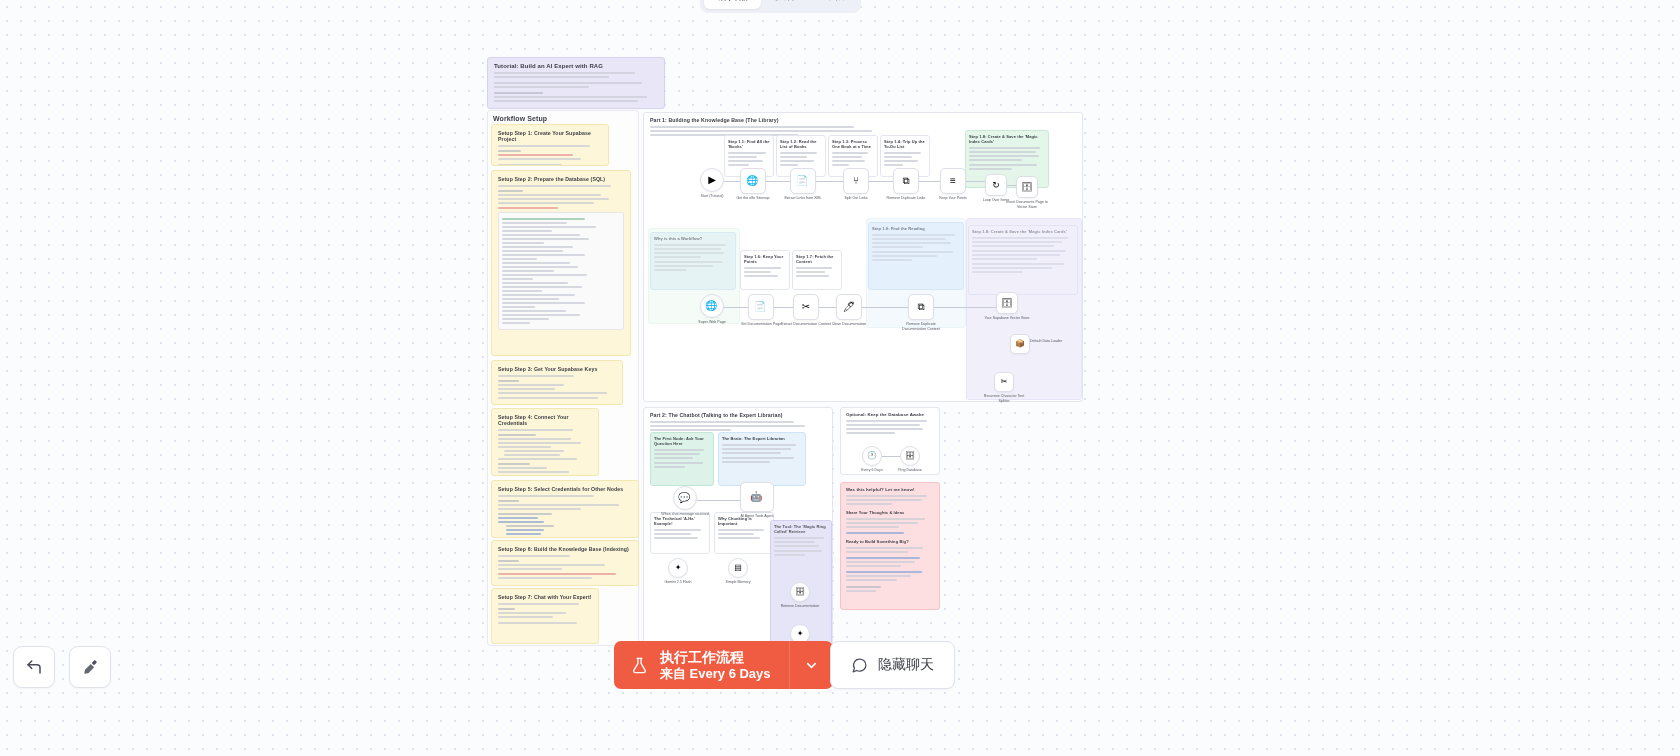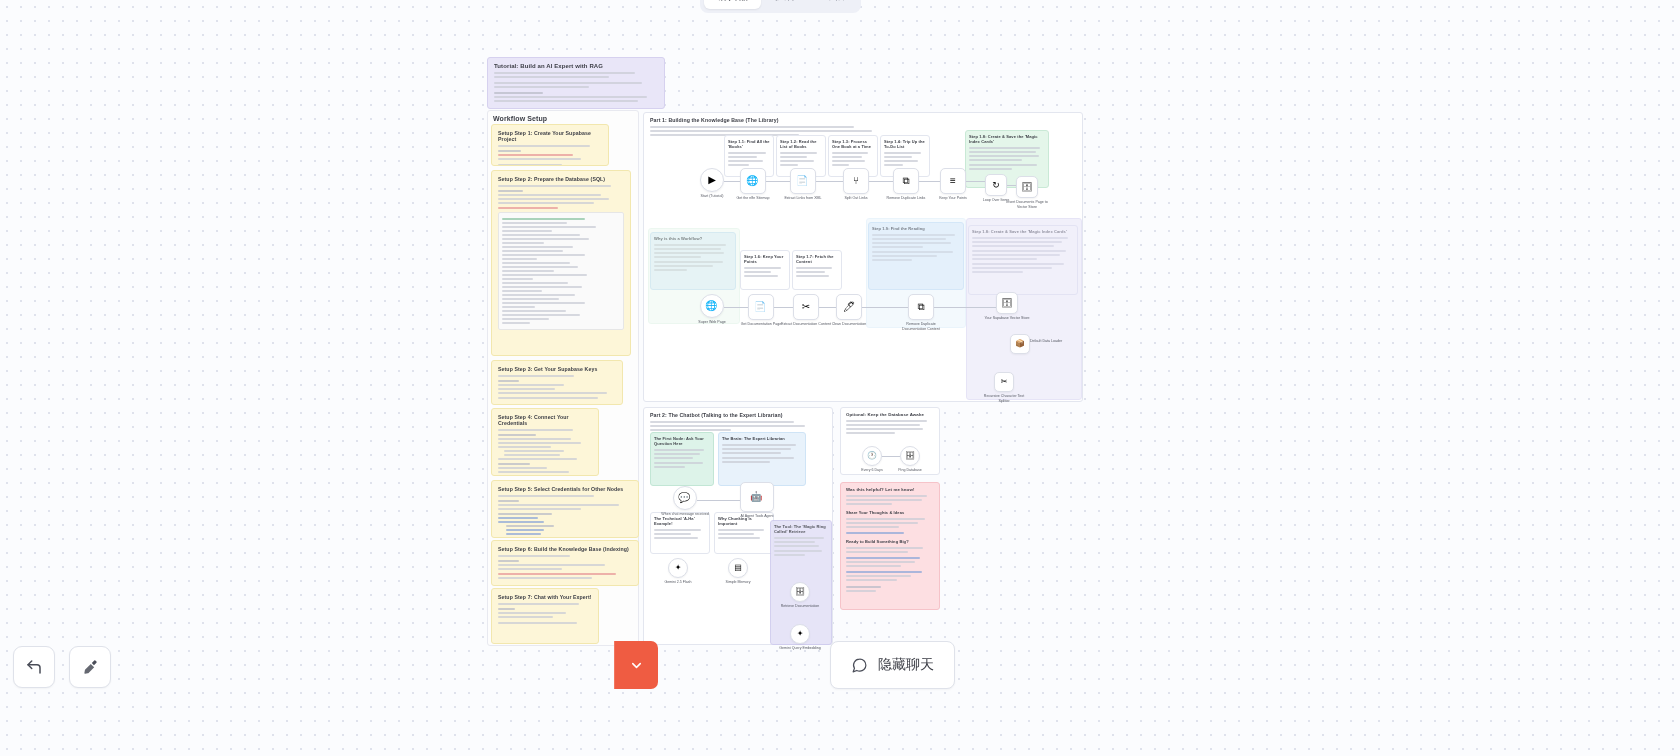--- a/index.html
+++ b/index.html
@@ -640,20 +640,30 @@
   </svg>
 </div>
 <div class="minibtn" style="left:69px;top:646px;">
   <svg width="18" height="18" viewBox="0 0 24 24" fill="#4a4d58">
     <path d="M19.1 3.3a1 1 0 0 0-1.4 0l-3.3 3.3 2.9 2.9 3.3-3.3a1 1 0 0 0 0-1.4l-1.5-1.5z"></path>
     <path d="M13.1 7.9l-7.5 7.5c-.3.3-.5.7-.5 1.1l-.6 3.6c-.1.5.4 1 .9.9l3.6-.6c.4-.1.8-.2 1.1-.5l7.5-7.5-2.9-2.9-1.6-1.6z" opacity=".85"></path>
   </svg>
 </div>
 
 <div class="execwrap">
+  <div class="execbtn">
+    <svg width="19" height="21" viewBox="0 0 24 24" fill="none" stroke="#ffffff" stroke-width="1.7" stroke-linecap="round" stroke-linejoin="round">
+      <path d="M9 3h6"></path>
+        <path d="M10 3v6.5L4.8 18.2A2 2 0 0 0 6.5 21h11a2 2 0 0 0 1.7-2.8L14 9.5V3"></path>
+    </svg>
+    <span class="lbls">
+      <span class="l1">执行工作流程</span>
+      <span class="l2">来自 Every 6 Days</span>
+    </span>
+  </div>
   <div class="execdrop">
     <svg width="15" height="15" viewBox="0 0 24 24" fill="none" stroke="#ffffff" stroke-width="2.4" stroke-linecap="round" stroke-linejoin="round">
       <polyline points="6 9 12 15 18 9"></polyline>
     </svg>
   </div>
 </div>
 
 <div class="hidechat">
   <svg width="17" height="17" viewBox="0 0 24 24" fill="none" stroke="#4a4d58" stroke-width="1.7" stroke-linecap="round" stroke-linejoin="round">
     <path d="M21 11.5a8.4 8.4 0 0 1-9 8.4 8.4 8.4 0 0 1-3.8-.9L3 21l1.9-5.1A8.4 8.4 0 0 1 12 3a8.4 8.4 0 0 1 9 8.5z"></path>

